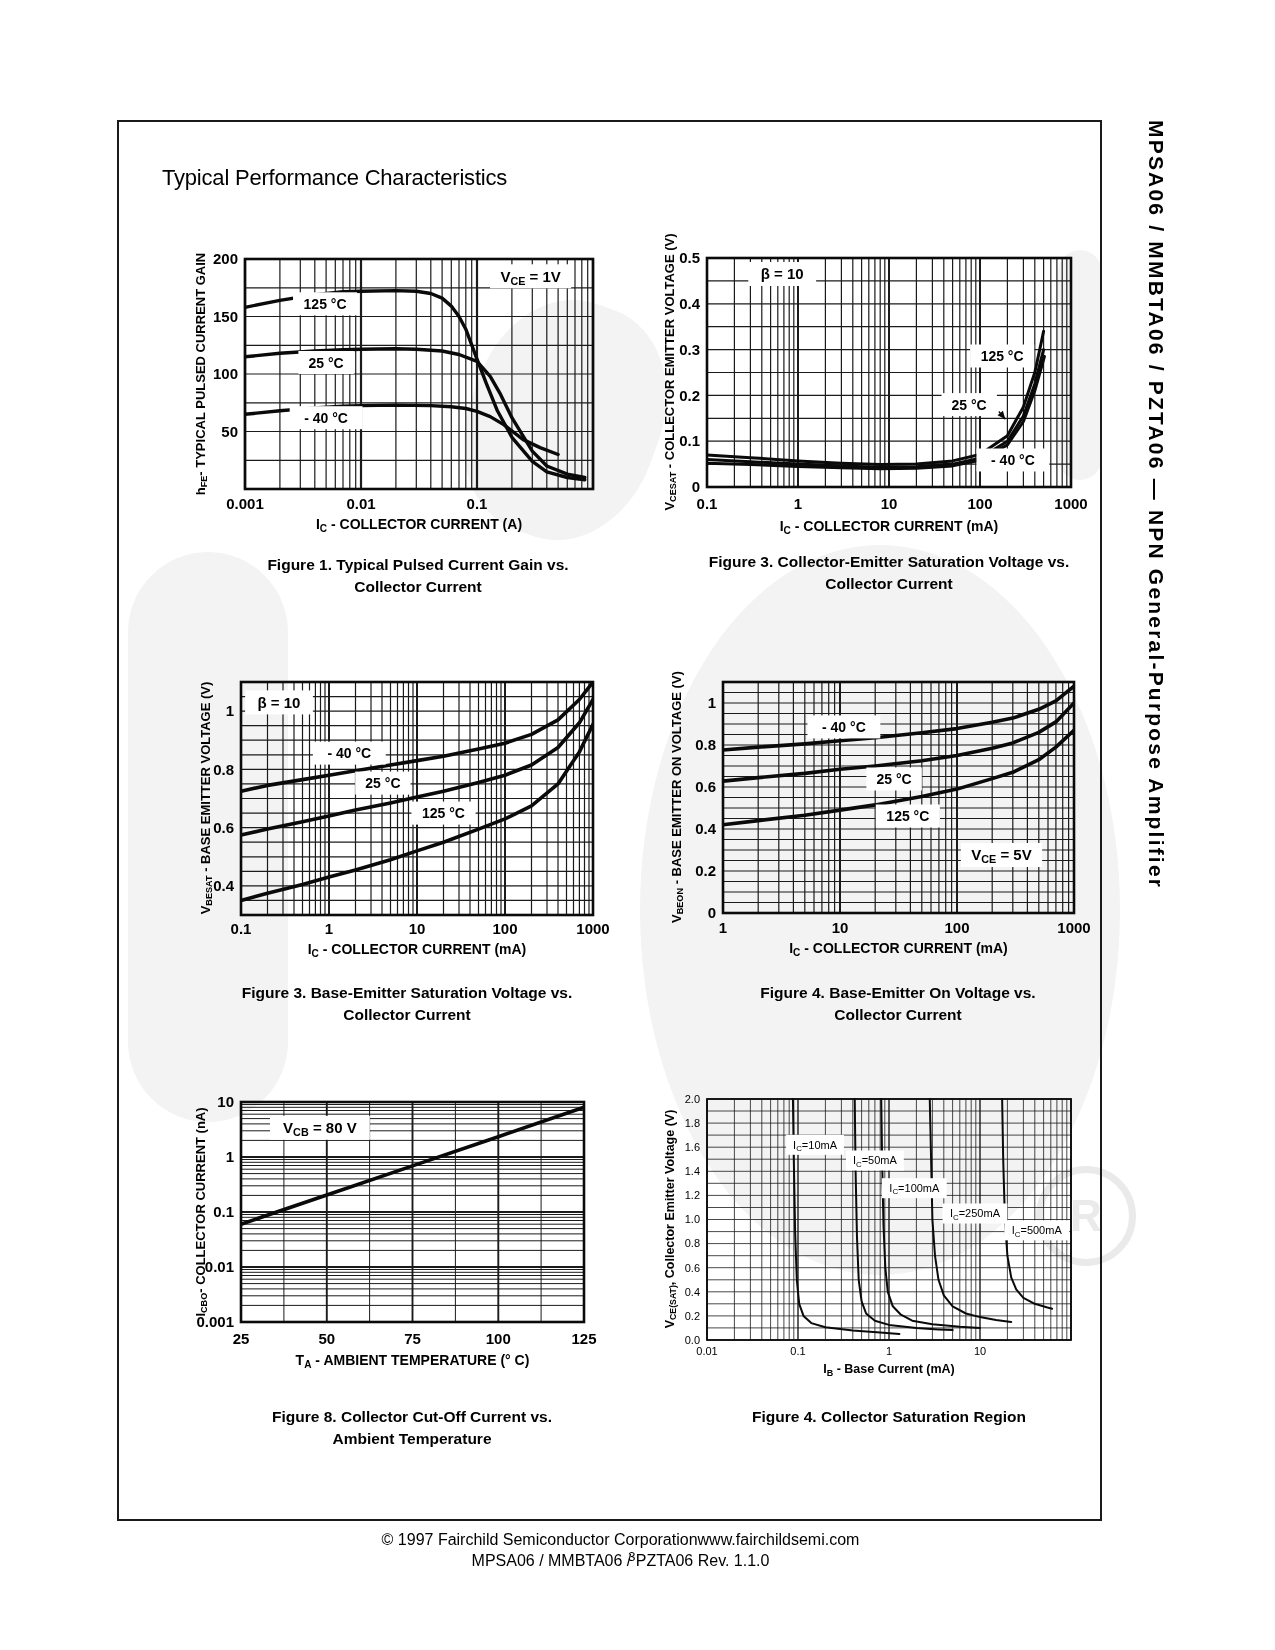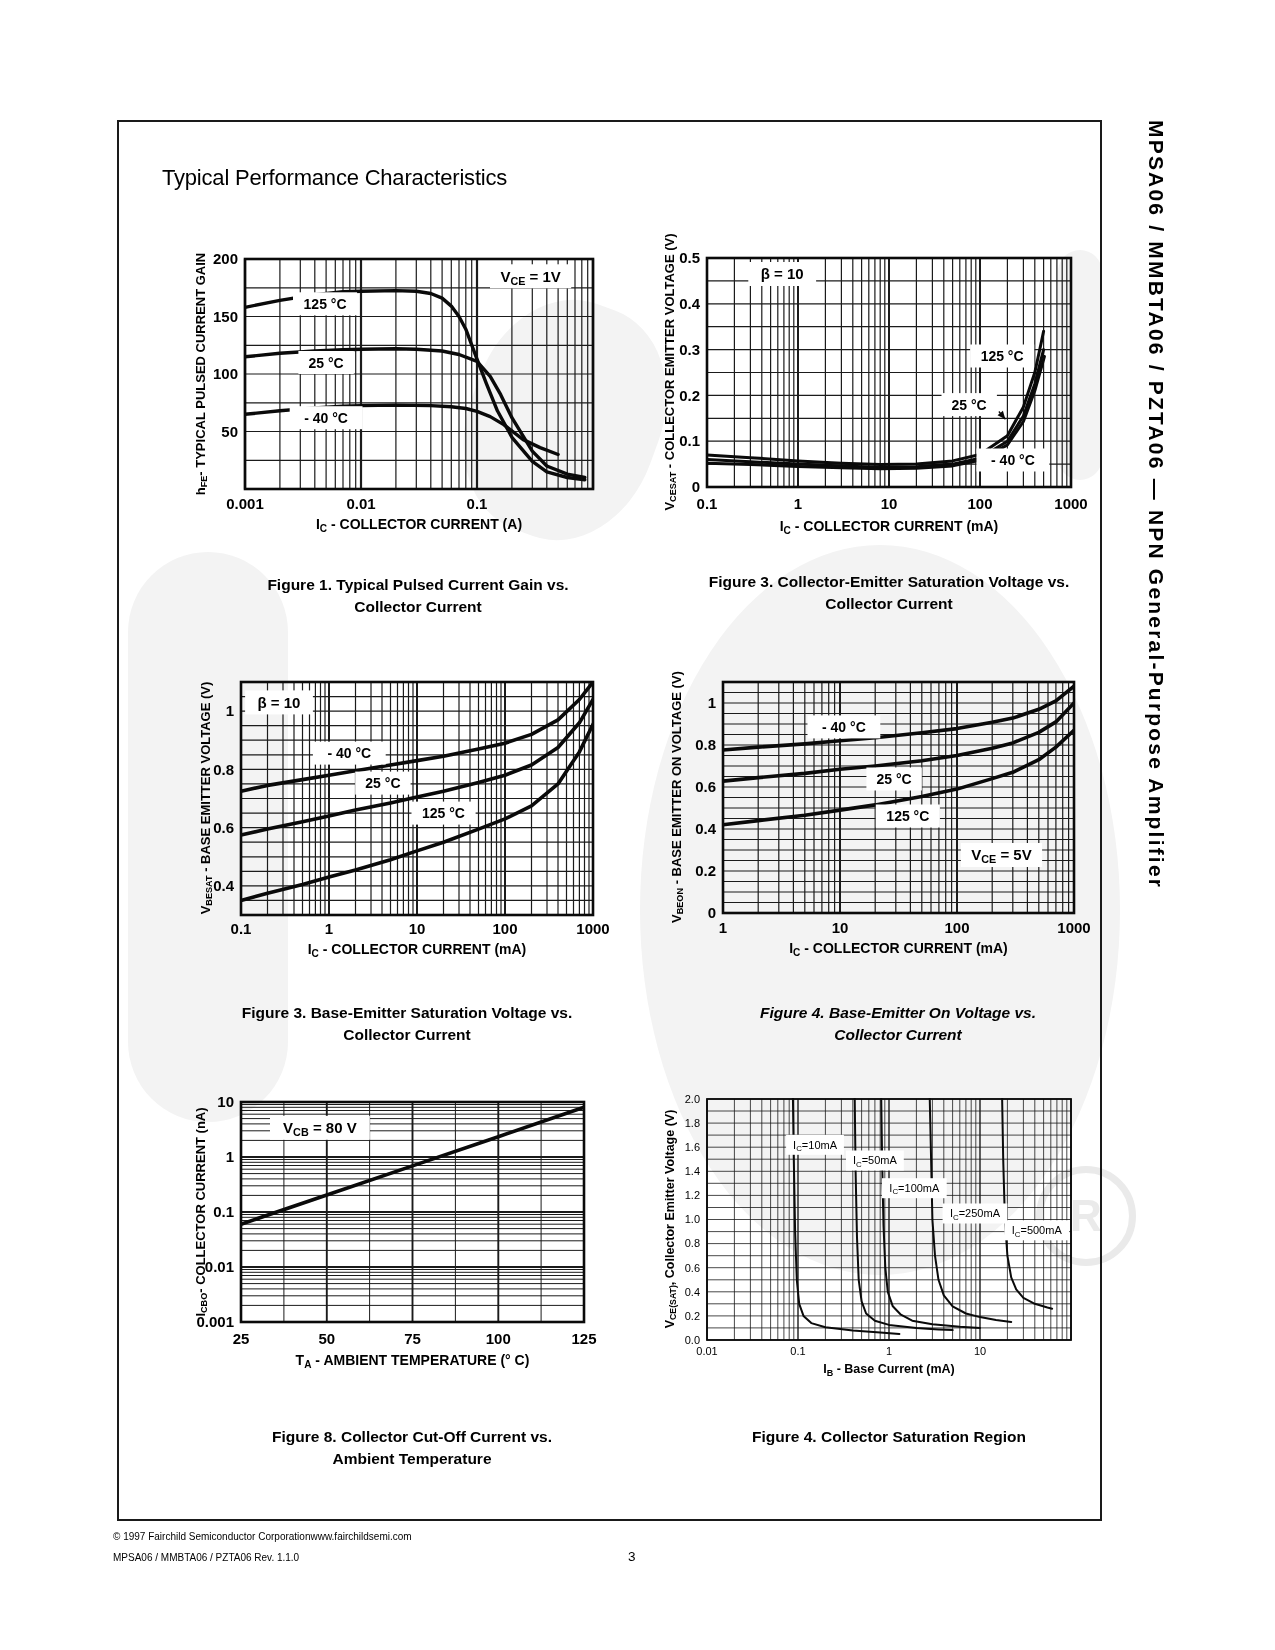--- a/index.html
+++ b/index.html
@@ -11,28 +11,28 @@
        letter-spacing:-0.2px;white-space:nowrap;}
   .side-title{position:absolute;left:1168px;top:120px;transform-origin:0 0;
        transform:rotate(90deg);font-size:21px;font-weight:bold;letter-spacing:2.2px;
        white-space:nowrap;}
   .chart{position:absolute;overflow:visible;}
   .ytitle{position:absolute;transform-origin:0 0;transform:rotate(-90deg);
        width:340px;text-align:center;font-weight:bold;font-size:13px;white-space:nowrap;}
   .ytitle.small{font-size:12.5px;}
   .sub{font-size:70%;vertical-align:-0.25em;}
   .fig-caption{position:absolute;width:470px;text-align:center;font-weight:bold;
-       font-size:15.5px;line-height:1.4;margin-top:20px;}
+       font-size:15.5px;line-height:1.4;}
   .wm{position:absolute;background:#f3f3f3;}
   .wm-reg{position:absolute;left:1036px;top:1166px;width:86px;height:86px;
        border:7px solid #eaeaea;border-radius:50%;background:transparent;
        display:flex;align-items:center;justify-content:center;
        font-size:44px;font-weight:bold;color:#eaeaea;}
-  .footer-line{position:absolute;left:113px;width:985px;font-size:10px;
-       display:flex;justify-content:flex-start;}
+  .footer-line{position:absolute;left:128px;width:985px;font-size:16px;
+       display:flex;justify-content:center;}
   #page-num{position:absolute;left:628px;top:1549px;font-size:13.5px;}
 </style>
 </head>
 <body>
 
 <div class="wm" style="left:128px;top:552px;width:160px;height:570px;border-radius:80px;"></div>
 <div class="wm" style="left:470px;top:300px;width:190px;height:240px;border-radius:45%;transform:rotate(20deg);"></div>
 <div class="wm" style="left:640px;top:545px;width:480px;height:730px;border-radius:50%;"></div>
 <div class="wm" style="left:1058px;top:250px;width:44px;height:230px;border-radius:22px;"></div>
 <div class="wm-reg">
@@ -544,21 +544,21 @@
   <span>Collector Current</span>
 </div>
 <div class="fig-caption" style="left:654px;top:551px;">
   <span>Figure 3. Collector-Emitter Saturation Voltage vs.</span><br>
   <span>Collector Current</span>
 </div>
 <div class="fig-caption" style="left:172px;top:982px;">
   <span>Figure 3. Base-Emitter Saturation Voltage vs.</span><br>
   <span>Collector Current</span>
 </div>
-<div class="fig-caption" style="left:663px;top:982px;font-style:italic;">
+<div class="fig-caption" style="left:663px;top:982px;">
   <span>Figure 4. Base-Emitter On Voltage vs.</span><br>
   <span>Collector Current</span>
 </div>
 <div class="fig-caption" style="left:177px;top:1406px;">
   <span>Figure 8. Collector Cut-Off Current vs.</span><br>
   <span>Ambient Temperature</span>
 </div>
 <div class="fig-caption" style="left:654px;top:1406px;">
   <span>Figure 4. Collector Saturation Region</span>
 </div>

